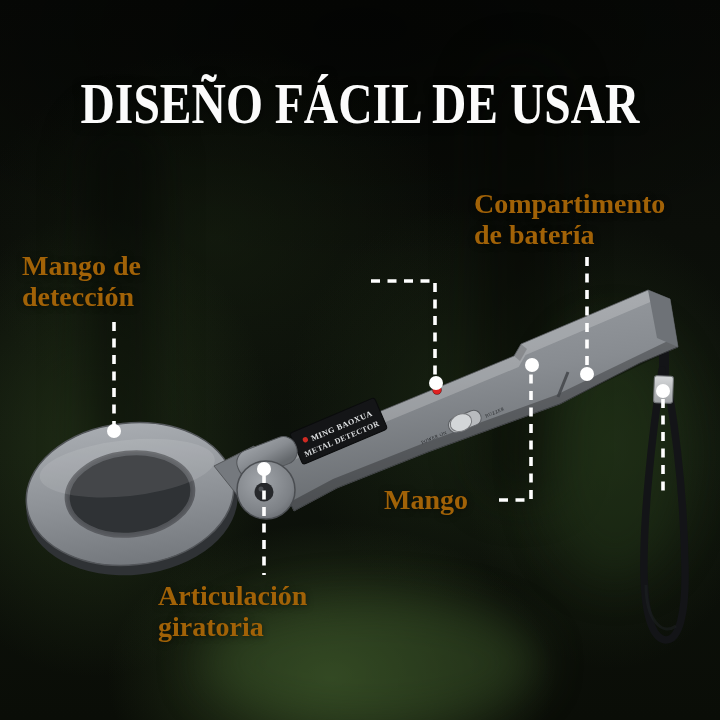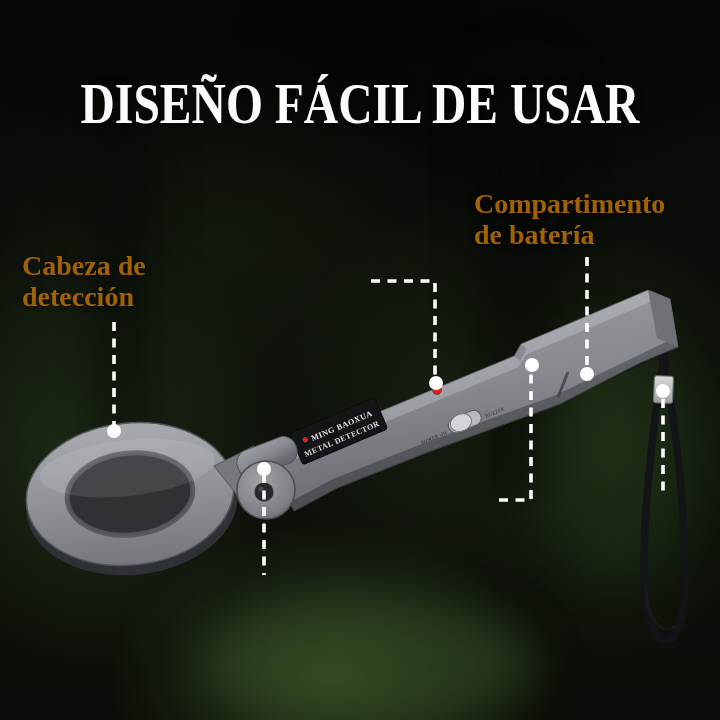--- a/index.html
+++ b/index.html
@@ -142,17 +142,20 @@
     <g fill="#ffffff">
       <circle cx="114" cy="431" r="7"></circle>
       <circle cx="436" cy="383" r="7"></circle>
       <circle cx="587" cy="374" r="7"></circle>
       <circle cx="532" cy="365" r="7"></circle>
       <circle cx="663" cy="391" r="7"></circle>
       <circle cx="264" cy="469" r="7"></circle>
     </g>
   </svg>
 
-  <div class="callout c-cabeza">Cabeza de
+  <div class="callout c-cabeza">Mango de
 detección</div>
   <div class="callout c-comp">Compartimento
 de batería</div>
+  <div class="callout c-mango">Mango</div>
+  <div class="callout c-artic">Articulación
+giratoria</div>
 </div>
 
 </body></html>

